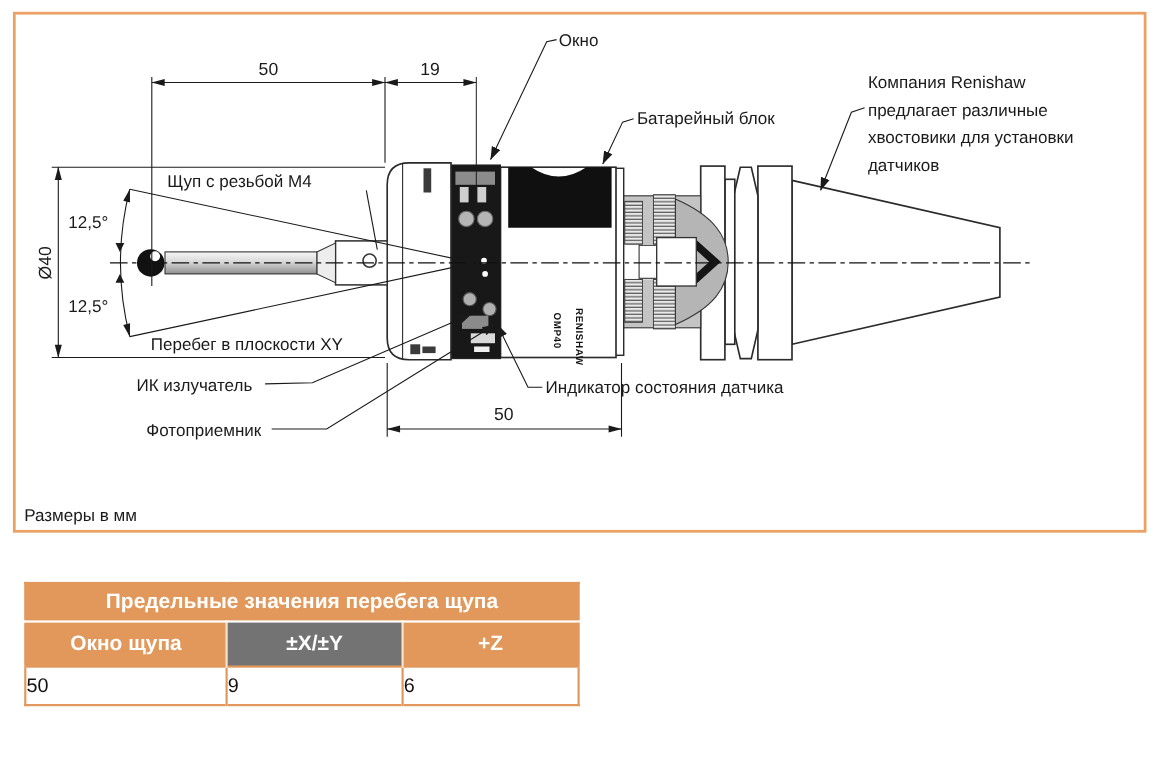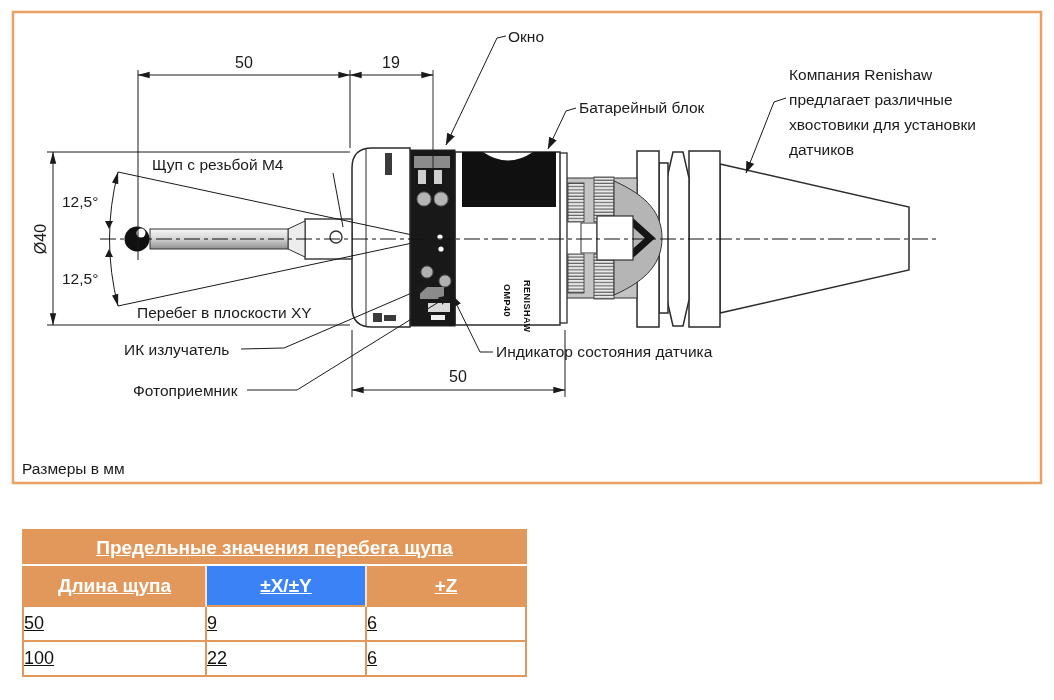--- a/index.html
+++ b/index.html
@@ -5,21 +5,21 @@
   html,body{margin:0;padding:0;background:#fff;}
   #canvas{position:relative;width:1054px;height:700px;background:#fff;
           font-family:"Liberation Sans","DejaVu Sans",sans-serif;color:#1a1a1a;overflow:hidden;}
   #drawing{position:absolute;left:0;top:0;}
   svg text{font-family:"Liberation Sans","DejaVu Sans",sans-serif;fill:#1a1a1a;}
   .lbl{font-size:15.5px;}
   .dim{font-size:16px;}
   .brand{font-size:9px;font-weight:bold;letter-spacing:.5px;fill:#111;}
   
   #limits-table{position:absolute;left:22px;top:529px;border-collapse:collapse;table-layout:fixed;}
-  #limits-table td,#limits-table th{padding:0;vertical-align:middle;text-decoration:underline;}
+  #limits-table td,#limits-table th{padding:0;vertical-align:middle;}
   .t-title{height:33px;font-size:19px;font-weight:bold;color:#fff;
            border-bottom:2.5px solid #fff;}
   .t-head th{height:39px;font-size:19px;font-weight:bold;color:#fff;}
   .t-head th + th{border-left:2.5px solid #f7e3cd;}
   .t-data td{height:33px;font-size:18px;background:#fff;color:#111;
              border-top:2.5px solid var(--acc);}
   .t-data td + td{border-left:2.5px solid var(--acc);}
 </style>
 </head>
 <body>
@@ -171,30 +171,25 @@
   <colgroup>
         <col style="width:183px">
         <col style="width:160px">
         <col style="width:160px">
       </colgroup>
   <tbody>
   <tr>
     <th class="t-title" colspan="3" style="background:#E2985A;">Предельные значения перебега щупа</th>
   </tr>
   <tr class="t-head">
-    <th style="background:#E2985A;">Длина щупа</th>
-    <th style="background:#3b82f6;">±X/±Y</th>
+    <th style="background:#E2985A;">Окно щупа</th>
+    <th style="background:#737373;">±X/±Y</th>
     <th style="background:#E2985A;">+Z</th>
   </tr>
   <tr class="t-data">
     <td>50</td>
     <td>9</td>
-    <td>6</td>
-  </tr>
-  <tr class="t-data">
-    <td>100</td>
-    <td>22</td>
     <td>6</td>
   </tr>
   </tbody>
 </table>
 
 </div>
 
 </body></html>

